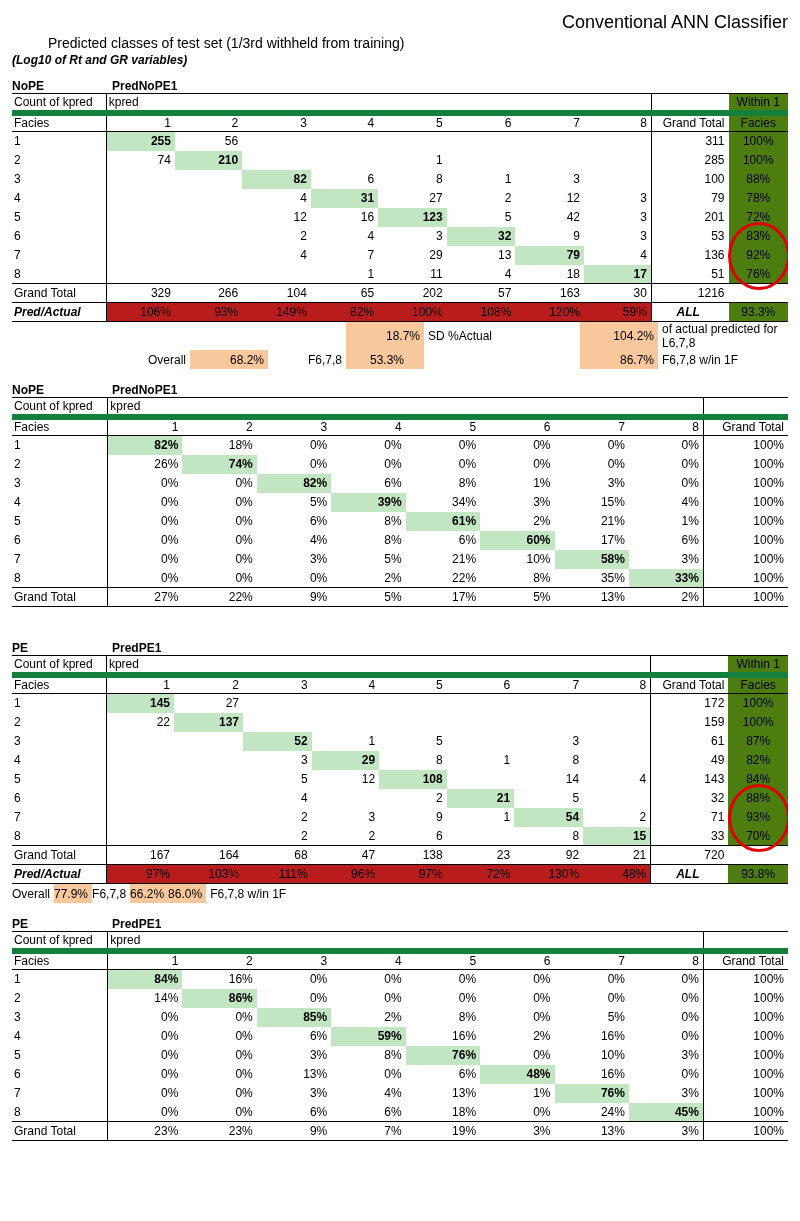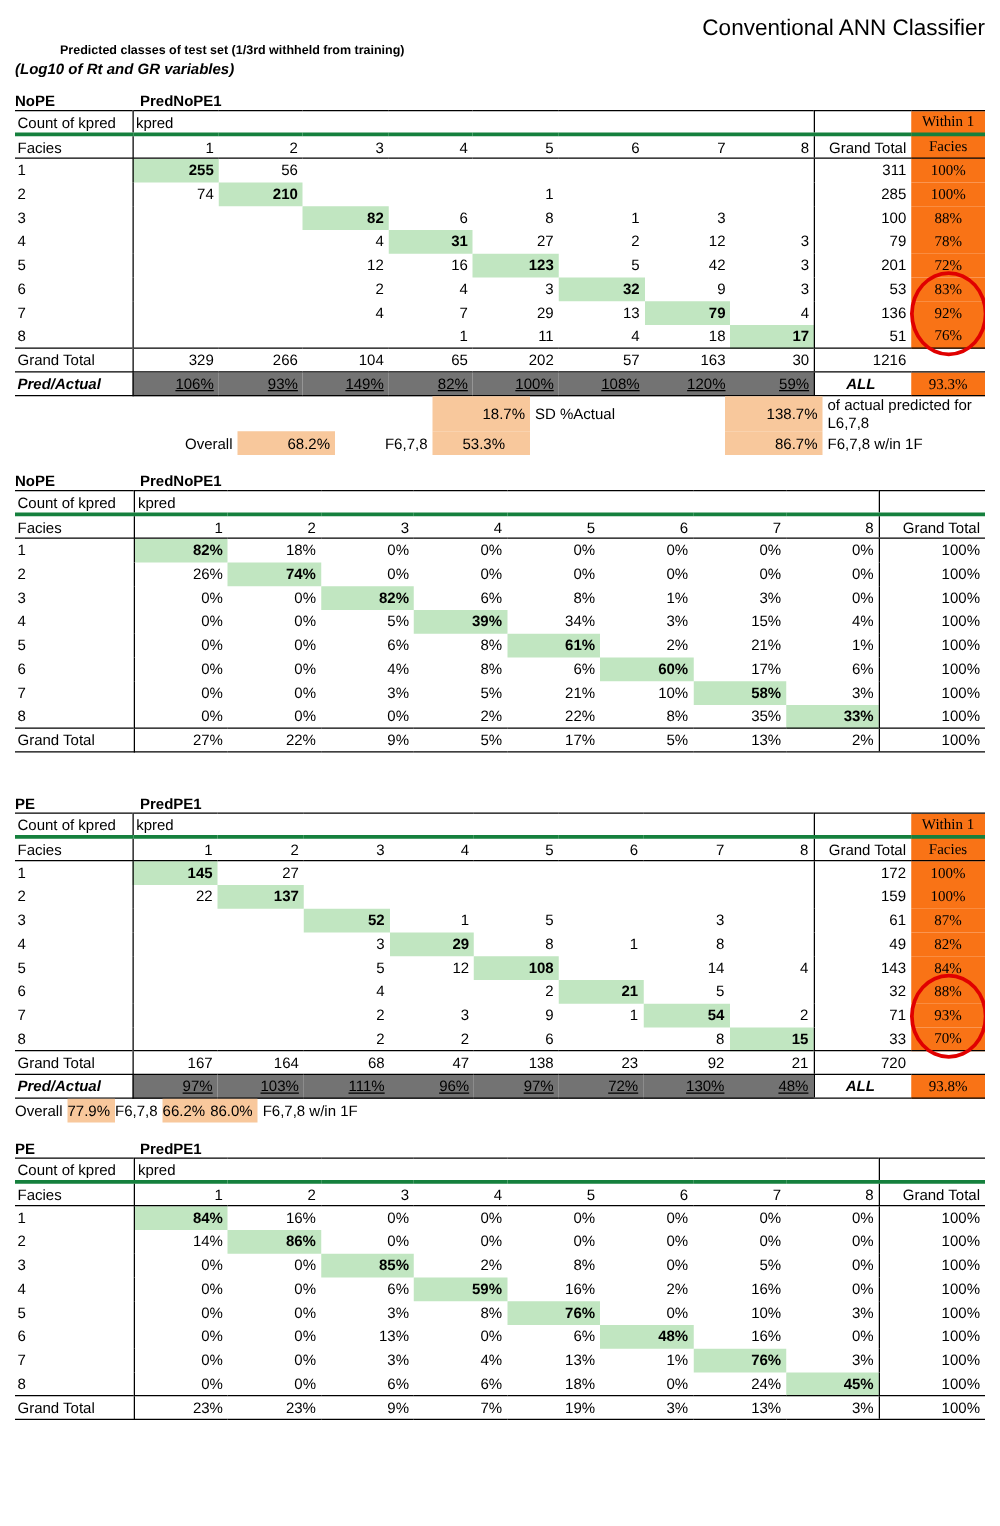--- a/index.html
+++ b/index.html
@@ -1,36 +1,36 @@
 <!DOCTYPE html>
 <html><head>
 <meta charset="utf-8">
 <style>
   body { font-family: Arial, Helvetica, sans-serif; font-size: 12px; margin: 12px; color: #000; width: 776px; }
   .title1 { font-size: 18px; font-weight: normal; text-align: right; }
-  .title2 { font-size: 10px; font-weight: bold; margin-top: 2px; padding-left: 36px; }
+  .title2 { font-size: 14px; font-weight: normal; margin-top: 2px; padding-left: 36px; }
   .title3 { font-size: 12px; font-style: italic; font-weight: bold; margin-top: 2px; margin-bottom: 12px; }
   .block { margin-bottom: 20px; }
   .block-head { display: flex; font-weight: bold; }
   .block-head .lab { width: 100px; }
   table { border-collapse: collapse; }
   td, th { padding: 0; height: 19px; text-align: right; font-weight: normal; box-sizing: border-box; }
   .main { border-top: 1.5px solid #000; }
   .main td, .main th { padding-right: 4px; }
   .c-lab { width: 100px; border-right: 1px solid #000; text-align: left; padding-left: 2px !important; }
   .c-num { width: 78px; }
   .c-gt  { width: 88px; border-left: 1.5px solid #000; }
   .c-wf  { width: 66px; text-align: center; padding-right: 0 !important; }
-  .hdr td, .hdr th { border-bottom: 3px solid #15803d; }
+  .hdr td, .hdr th { border-bottom: 6px solid #15803d; }
   .facies-hdr td, .facies-hdr th { border-bottom: 1.5px solid #000; }
   .gt-row td, .gt-row th { border-top: 1.5px solid #000; border-bottom: 1.5px solid #000; }
   .diag { background: #c1e6c1; font-weight: bold; }
-  .yel  { background: #737373; text-decoration: underline; }
+  .yel  { background: #b91c1c; }
   .ora  { background: #f8c89c; }
-  .blue { background: #f97316; font-family: Liberation Serif, serif; }
+  .blue { background: #4d7c0f; }
   .pa-row th { border-bottom: 1.5px solid #000; font-style: italic; font-weight: bold; text-align:left; }
   .pa-row td { border-bottom: 1.5px solid #000; }
   .all { font-style: italic; font-weight: bold; text-align: center; }
   .summary td { height: 19px; }
   .circle { position: absolute; border: 3px solid #e00000; border-radius: 50%; pointer-events: none; }
 </style>
 </head>
 <body>
 
 <div class="title1">Conventional ANN Classifier</div>
@@ -200,21 +200,21 @@
         <table class="summary">
           <tbody>
             <tr>
               <td style="width:100px"></td>
               <td style="width:78px"></td>
               <td style="width:78px"></td>
               <td style="width:78px"></td>
               <td class="ora" style="width:78px;text-align:right;padding-right:4px">18.7%</td>
               <td style="width:78px;text-align:left;padding-left:4px">SD %Actual</td>
               <td style="width:78px"></td>
-              <td class="ora" style="width:78px;text-align:right;padding-right:4px">138.7%</td>
+              <td class="ora" style="width:78px;text-align:right;padding-right:4px">104.2%</td>
               <td colspan="2" style="text-align:left;padding-left:4px">of actual predicted for L6,7,8</td>
             </tr>
             <tr>
               <td></td>
               <td style="text-align:right;padding-right:4px">Overall</td>
               <td class="ora" style="text-align:right;padding-right:4px">68.2%</td>
               <td style="text-align:right;padding-right:4px">F6,7,8</td>
               <td class="ora" style="padding-right:20px">53.3%</td>
               <td></td>
               <td></td>

